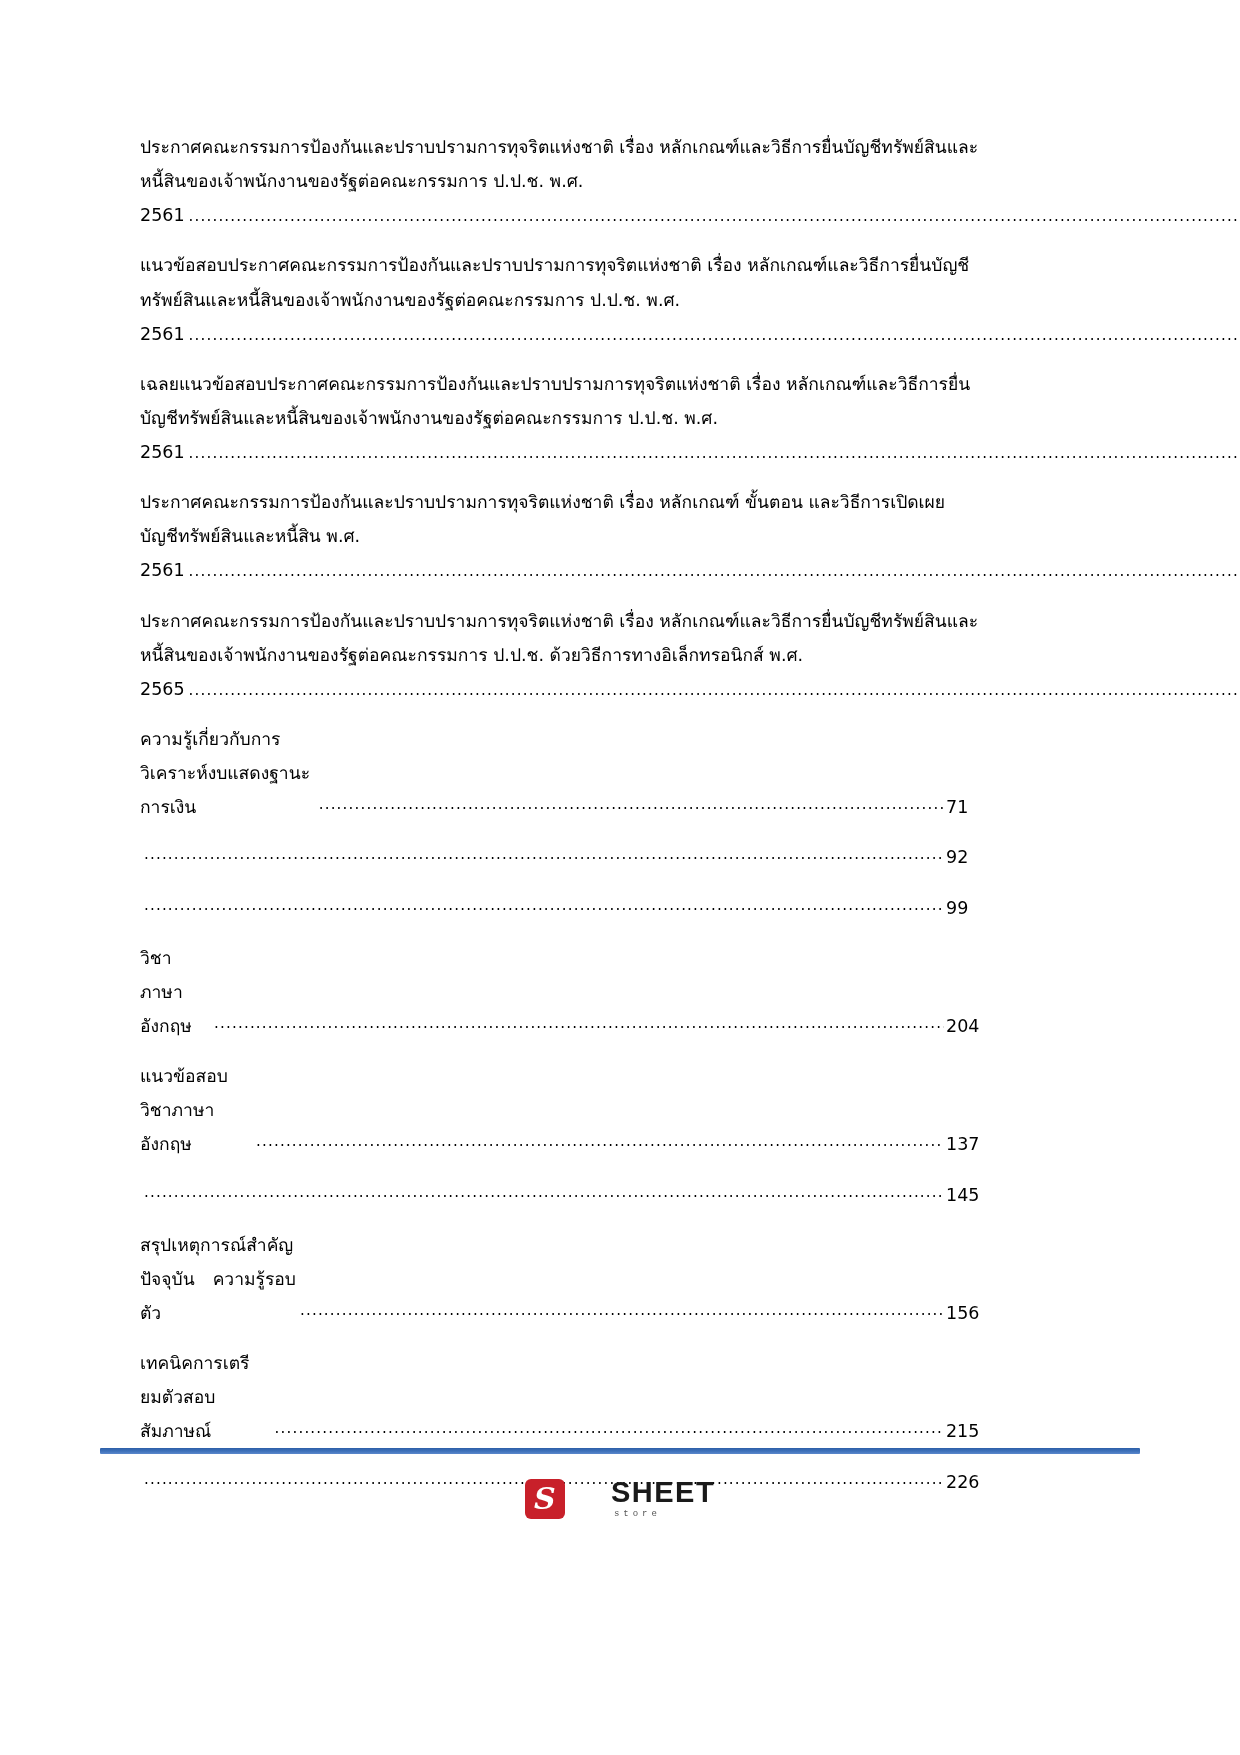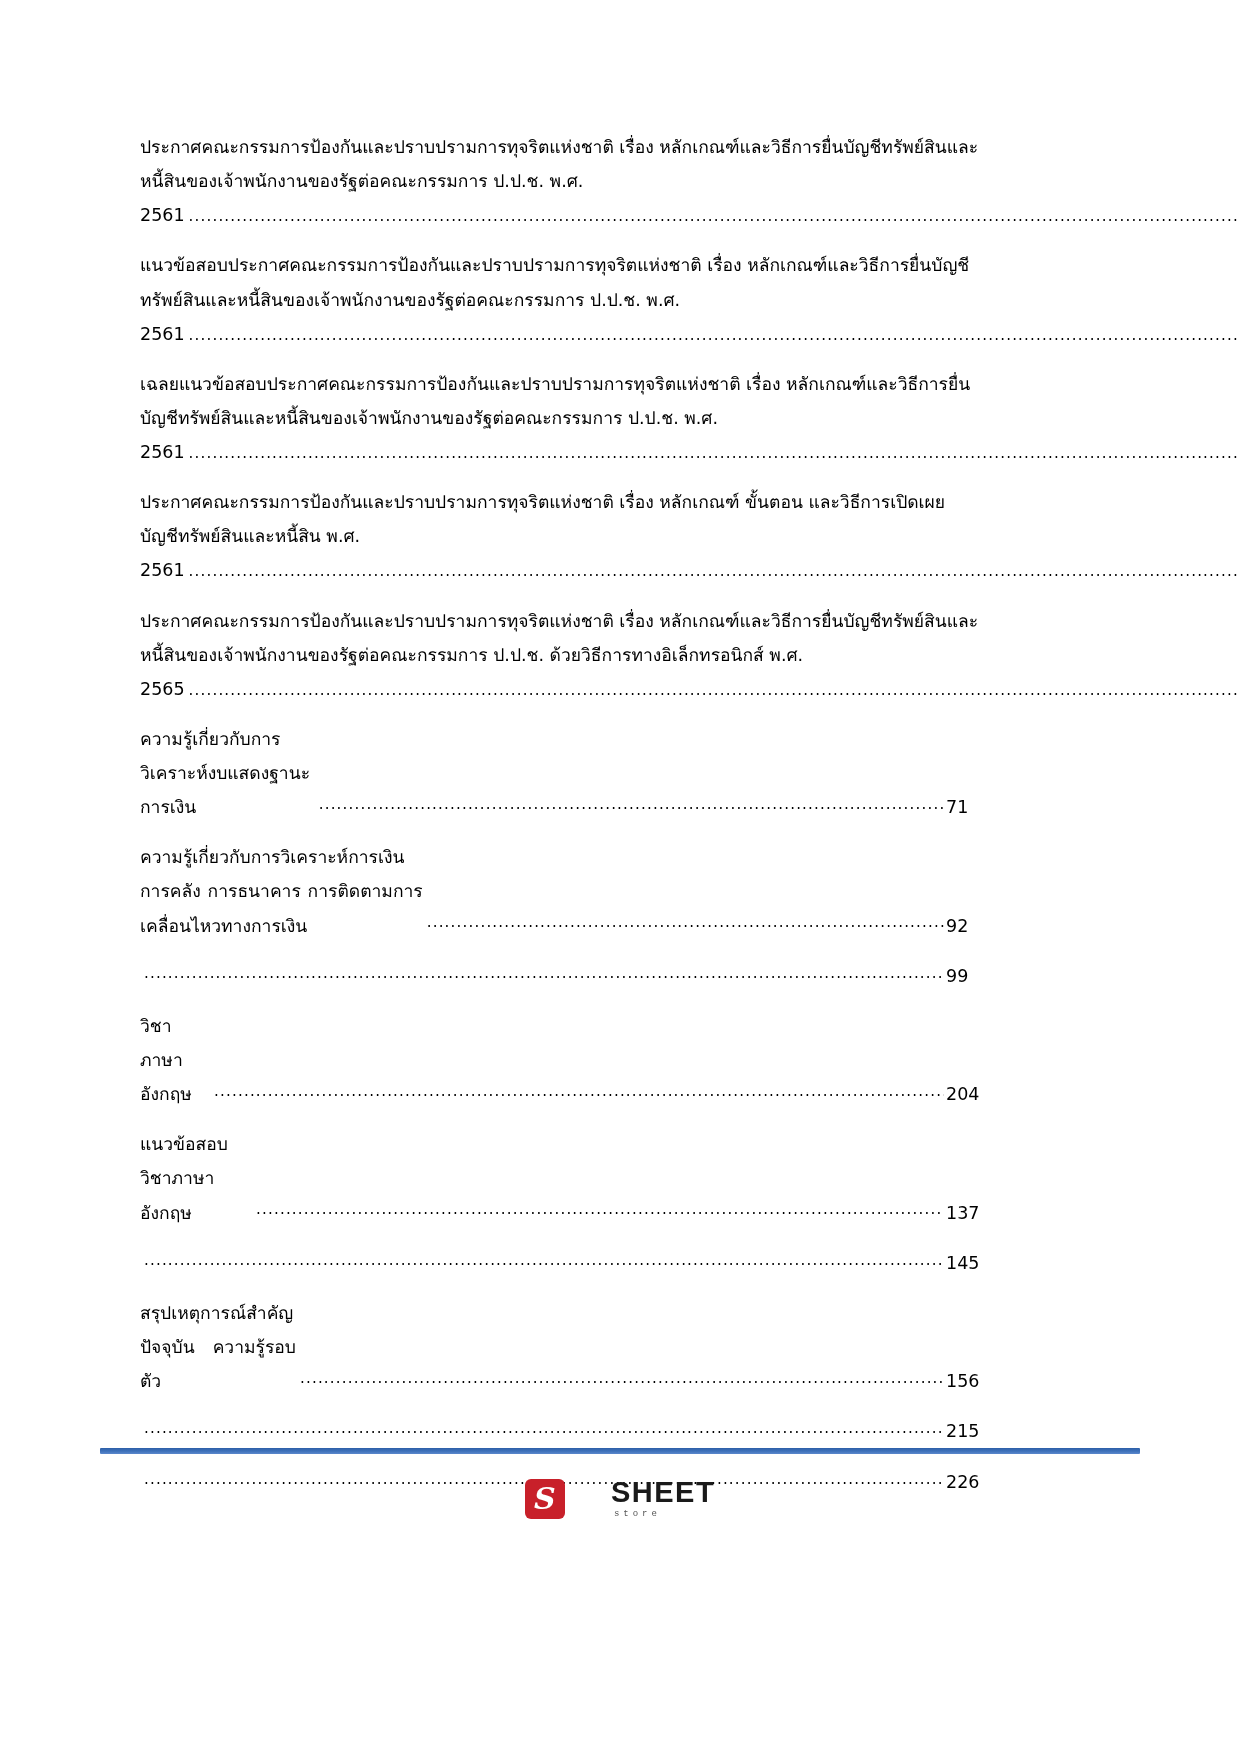--- a/index.html
+++ b/index.html
@@ -138,21 +138,20 @@
       <div class="toc-entry multiline"><span class="label">แนวข้อสอบประกาศคณะกรรมการป้องกันและปราบปรามการทุจริตแห่งชาติ เรื่อง หลักเกณฑ์และวิธีการยื่นบัญชีทรัพย์สินและหนี้สินของเจ้าพนักงานของรัฐต่อคณะกรรมการ ป.ป.ช. พ.ศ. 2561</span><span class="dots">............................................................................................................................................................................................................................</span></div>
       <div class="toc-entry multiline"><span class="label">เฉลยแนวข้อสอบประกาศคณะกรรมการป้องกันและปราบปรามการทุจริตแห่งชาติ เรื่อง หลักเกณฑ์และวิธีการยื่นบัญชีทรัพย์สินและหนี้สินของเจ้าพนักงานของรัฐต่อคณะกรรมการ ป.ป.ช. พ.ศ. 2561</span><span class="dots">............................................................................................................................................................................................................................</span></div>
       <div class="toc-entry multiline"><span class="label">ประกาศคณะกรรมการป้องกันและปราบปรามการทุจริตแห่งชาติ เรื่อง หลักเกณฑ์ ขั้นตอน และวิธีการเปิดเผยบัญชีทรัพย์สินและหนี้สิน พ.ศ. 2561</span><span class="dots">............................................................................................................................................................................................................................</span></div>
       <div class="toc-entry multiline"><span class="label">ประกาศคณะกรรมการป้องกันและปราบปรามการทุจริตแห่งชาติ เรื่อง หลักเกณฑ์และวิธีการยื่นบัญชีทรัพย์สินและหนี้สินของเจ้าพนักงานของรัฐต่อคณะกรรมการ ป.ป.ช. ด้วยวิธีการทางอิเล็กทรอนิกส์ พ.ศ. 2565</span><span class="dots">............................................................................................................................................................................................................................</span></div>
       <div class="toc-entry">
         <span class="label">ความรู้เกี่ยวกับการวิเคราะห์งบแสดงฐานะการเงิน</span>
         <span class="dots">............................................................................................................................................................................................................................</span>
         <span class="page-num">71</span>
       </div>
       <div class="toc-entry">
-        <span class="label">ความรู้เกี่ยวกับการวิเคราะห์การเงิน การคลัง การธนาคาร การติดตามการเคลื่อนไหวทางการเงิน</span>
         <span class="dots">............................................................................................................................................................................................................................</span>
         <span class="page-num">92</span>
       </div>
       <div class="toc-entry">
         <span class="dots">............................................................................................................................................................................................................................</span>
         <span class="page-num">99</span>
       </div>
       <div class="toc-entry">
         <span class="label">วิชาภาษาอังกฤษ</span>
         <span class="dots">............................................................................................................................................................................................................................</span>
@@ -166,20 +165,21 @@
       <div class="toc-entry">
         <span class="dots">............................................................................................................................................................................................................................</span>
         <span class="page-num">145</span>
       </div>
       <div class="toc-entry">
         <span class="label">สรุปเหตุการณ์สำคัญปัจจุบัน ความรู้รอบตัว</span>
         <span class="dots">............................................................................................................................................................................................................................</span>
         <span class="page-num">156</span>
       </div>
       <div class="toc-entry">
+        <span class="label">เทคนิคการเตรียมตัวสอบสัมภาษณ์</span>
         <span class="dots">............................................................................................................................................................................................................................</span>
         <span class="page-num">215</span>
       </div>
       <div class="toc-entry">
         <span class="dots">............................................................................................................................................................................................................................</span>
         <span class="page-num">226</span>
       </div>
     </div>
 
   <div class="footer-rule"></div>

